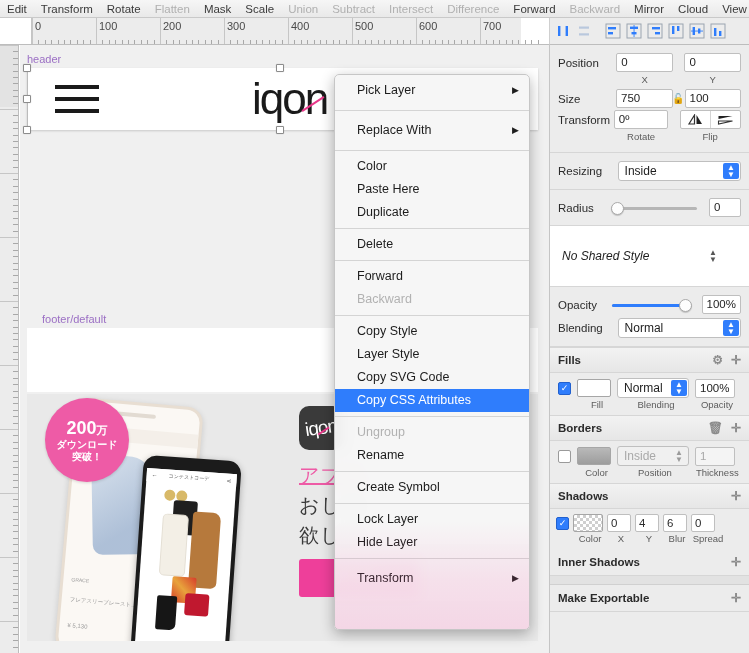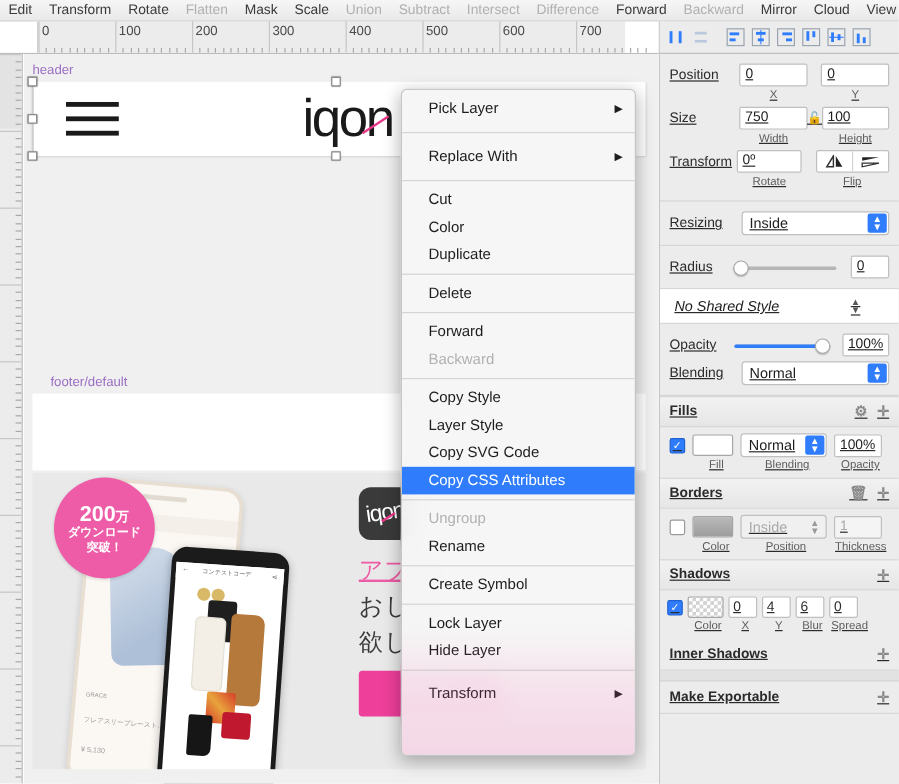--- a/index.html
+++ b/index.html
@@ -222,21 +222,21 @@
   .mrow.tall { height:31px; line-height:31px; }
   .mrow.dim { color:#b2b2b2; }
   .mrow.sel { background:#2f7dfc; color:#fff; }
   .msep { height:1px; background:#d4d4d4; margin:4px 0; }
   .arrow { font-size:9px; color:#1d1d1d; }
 
   
   .inspector {
     position:absolute; left:549px; top:45px; width:200px; height:608px;
     background:#ececec; border-left:1px solid #c5c5c5;
-    font-size:11.5px; color:#2b2b2b; overflow:hidden;text-decoration:underline;
+    font-size:11.5px; color:#2b2b2b; overflow:hidden;
   }
   .insp-sec { padding:8px 8px 6px 8px; border-bottom:1px solid #d6d6d6; }
   .irow { display:flex; align-items:center; margin-bottom:2px; }
   .ilabel { width:60px; font-size:11.5px; color:#2b2b2b; }
   .ifield {
     background:#fff; border:1px solid #bfbfbf; border-radius:2px;
     height:19px; line-height:17px; padding:0 4px; font-size:11.5px; color:#1d1d1d;
   }
   .sub { font-size:9.5px; color:#5c5c5c; text-align:center; }
   .subrow { display:flex; margin-bottom:4px; }
@@ -683,24 +683,24 @@
           <span>Pick Layer</span>
           <span class="arrow">▶</span>
         </div>
         <div class="msep"></div>
         <div class="mrow tall">
           <span>Replace With</span>
           <span class="arrow">▶</span>
         </div>
         <div class="msep"></div>
         <div class="mrow">
-          <span>Cut</span>
-        </div>
-        <div class="mrow">
           <span>Color</span>
+        </div>
+        <div class="mrow">
+          <span>Paste Here</span>
         </div>
         <div class="mrow">
           <span>Duplicate</span>
         </div>
         <div class="msep"></div>
         <div class="mrow">
           <span>Delete</span>
         </div>
         <div class="msep"></div>
         <div class="mrow">
@@ -763,26 +763,20 @@
         <div class="sub" style="width:58px;">X</div>
         <div style="width:12px;"></div>
         <div class="sub" style="width:58px;">Y</div>
       </div>
 
       <div class="irow">
         <div class="ilabel">Size</div>
         <div class="ifield" style="width:58px;">750</div>
         <div class="lockicon">🔓</div>
         <div class="ifield" style="width:58px;">100</div>
-      </div>
-      <div class="subrow">
-        <div style="width:60px;"></div>
-        <div class="sub" style="width:58px;">Width</div>
-        <div style="width:12px;"></div>
-        <div class="sub" style="width:58px;">Height</div>
       </div>
 
       <div class="irow">
         <div class="ilabel">Transform</div>
         <div class="ifield" style="width:58px;">0º</div>
         <div class="lockicon"></div>
         <div class="flipbtns">
           <div>
             <svg width="17" height="11" viewBox="0 0 17 11">
                 <path d="M7.5 1 L2 10 L7.5 10 Z" fill="none" stroke="#333" stroke-width="1.2"></path>
@@ -822,21 +816,21 @@
       <div class="irow">
         <div class="ilabel">Radius</div>
         <div class="slider" style="width:86px; flex:none;">
           <div class="track"></div>
           <div class="knob" style="left:0px;"></div>
         </div>
         <div class="ifield" style="width:38px; margin-left:6px;">0</div>
       </div>
     </div>
 
-    <div style="padding:4px 6px; background:#fff; border-bottom:1px solid #d6d6d6;">
+    <div style="padding:20px 6px; background:#fff; border-bottom:1px solid #d6d6d6;">
       <div class="select plain" style="border:none; display:flex; align-items:center; justify-content:space-between; font-style:italic;">
         <span>No Shared Style</span>
         <span class="stepper" style="position:static; font-style:normal;">
             <span>▲</span>
             <span>▼</span>
           </span>
       </div>
     </div>
 
     <div class="insp-sec">

